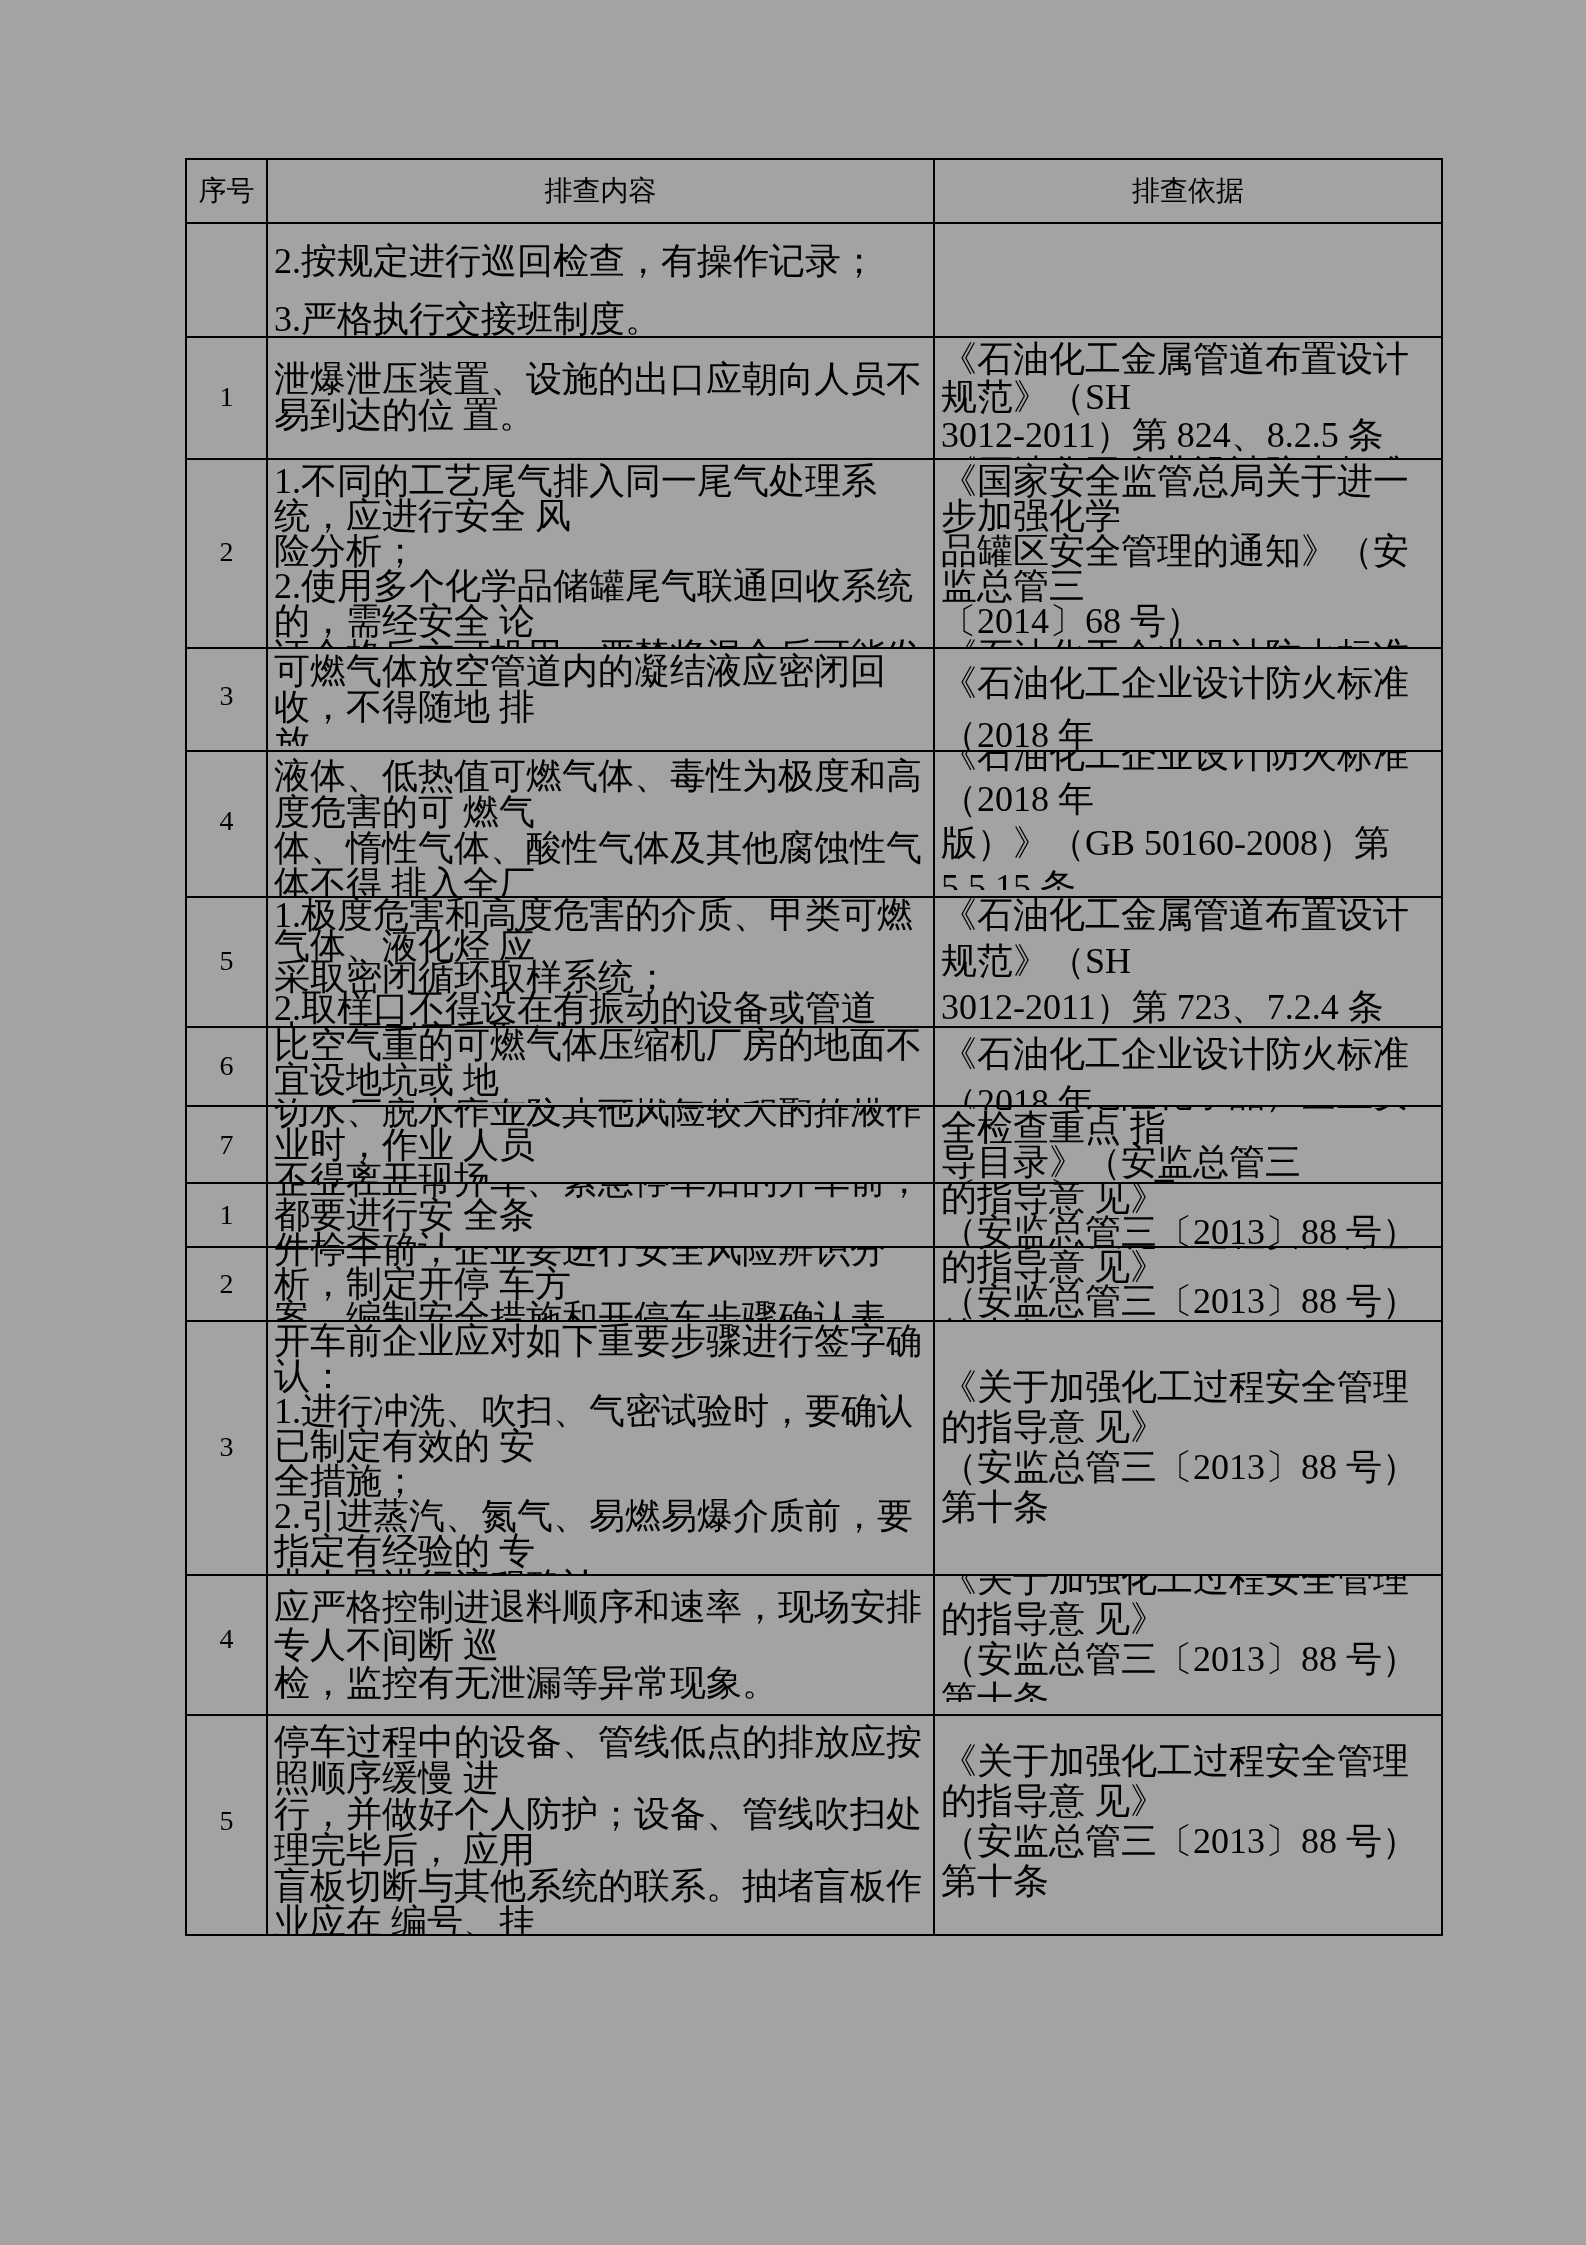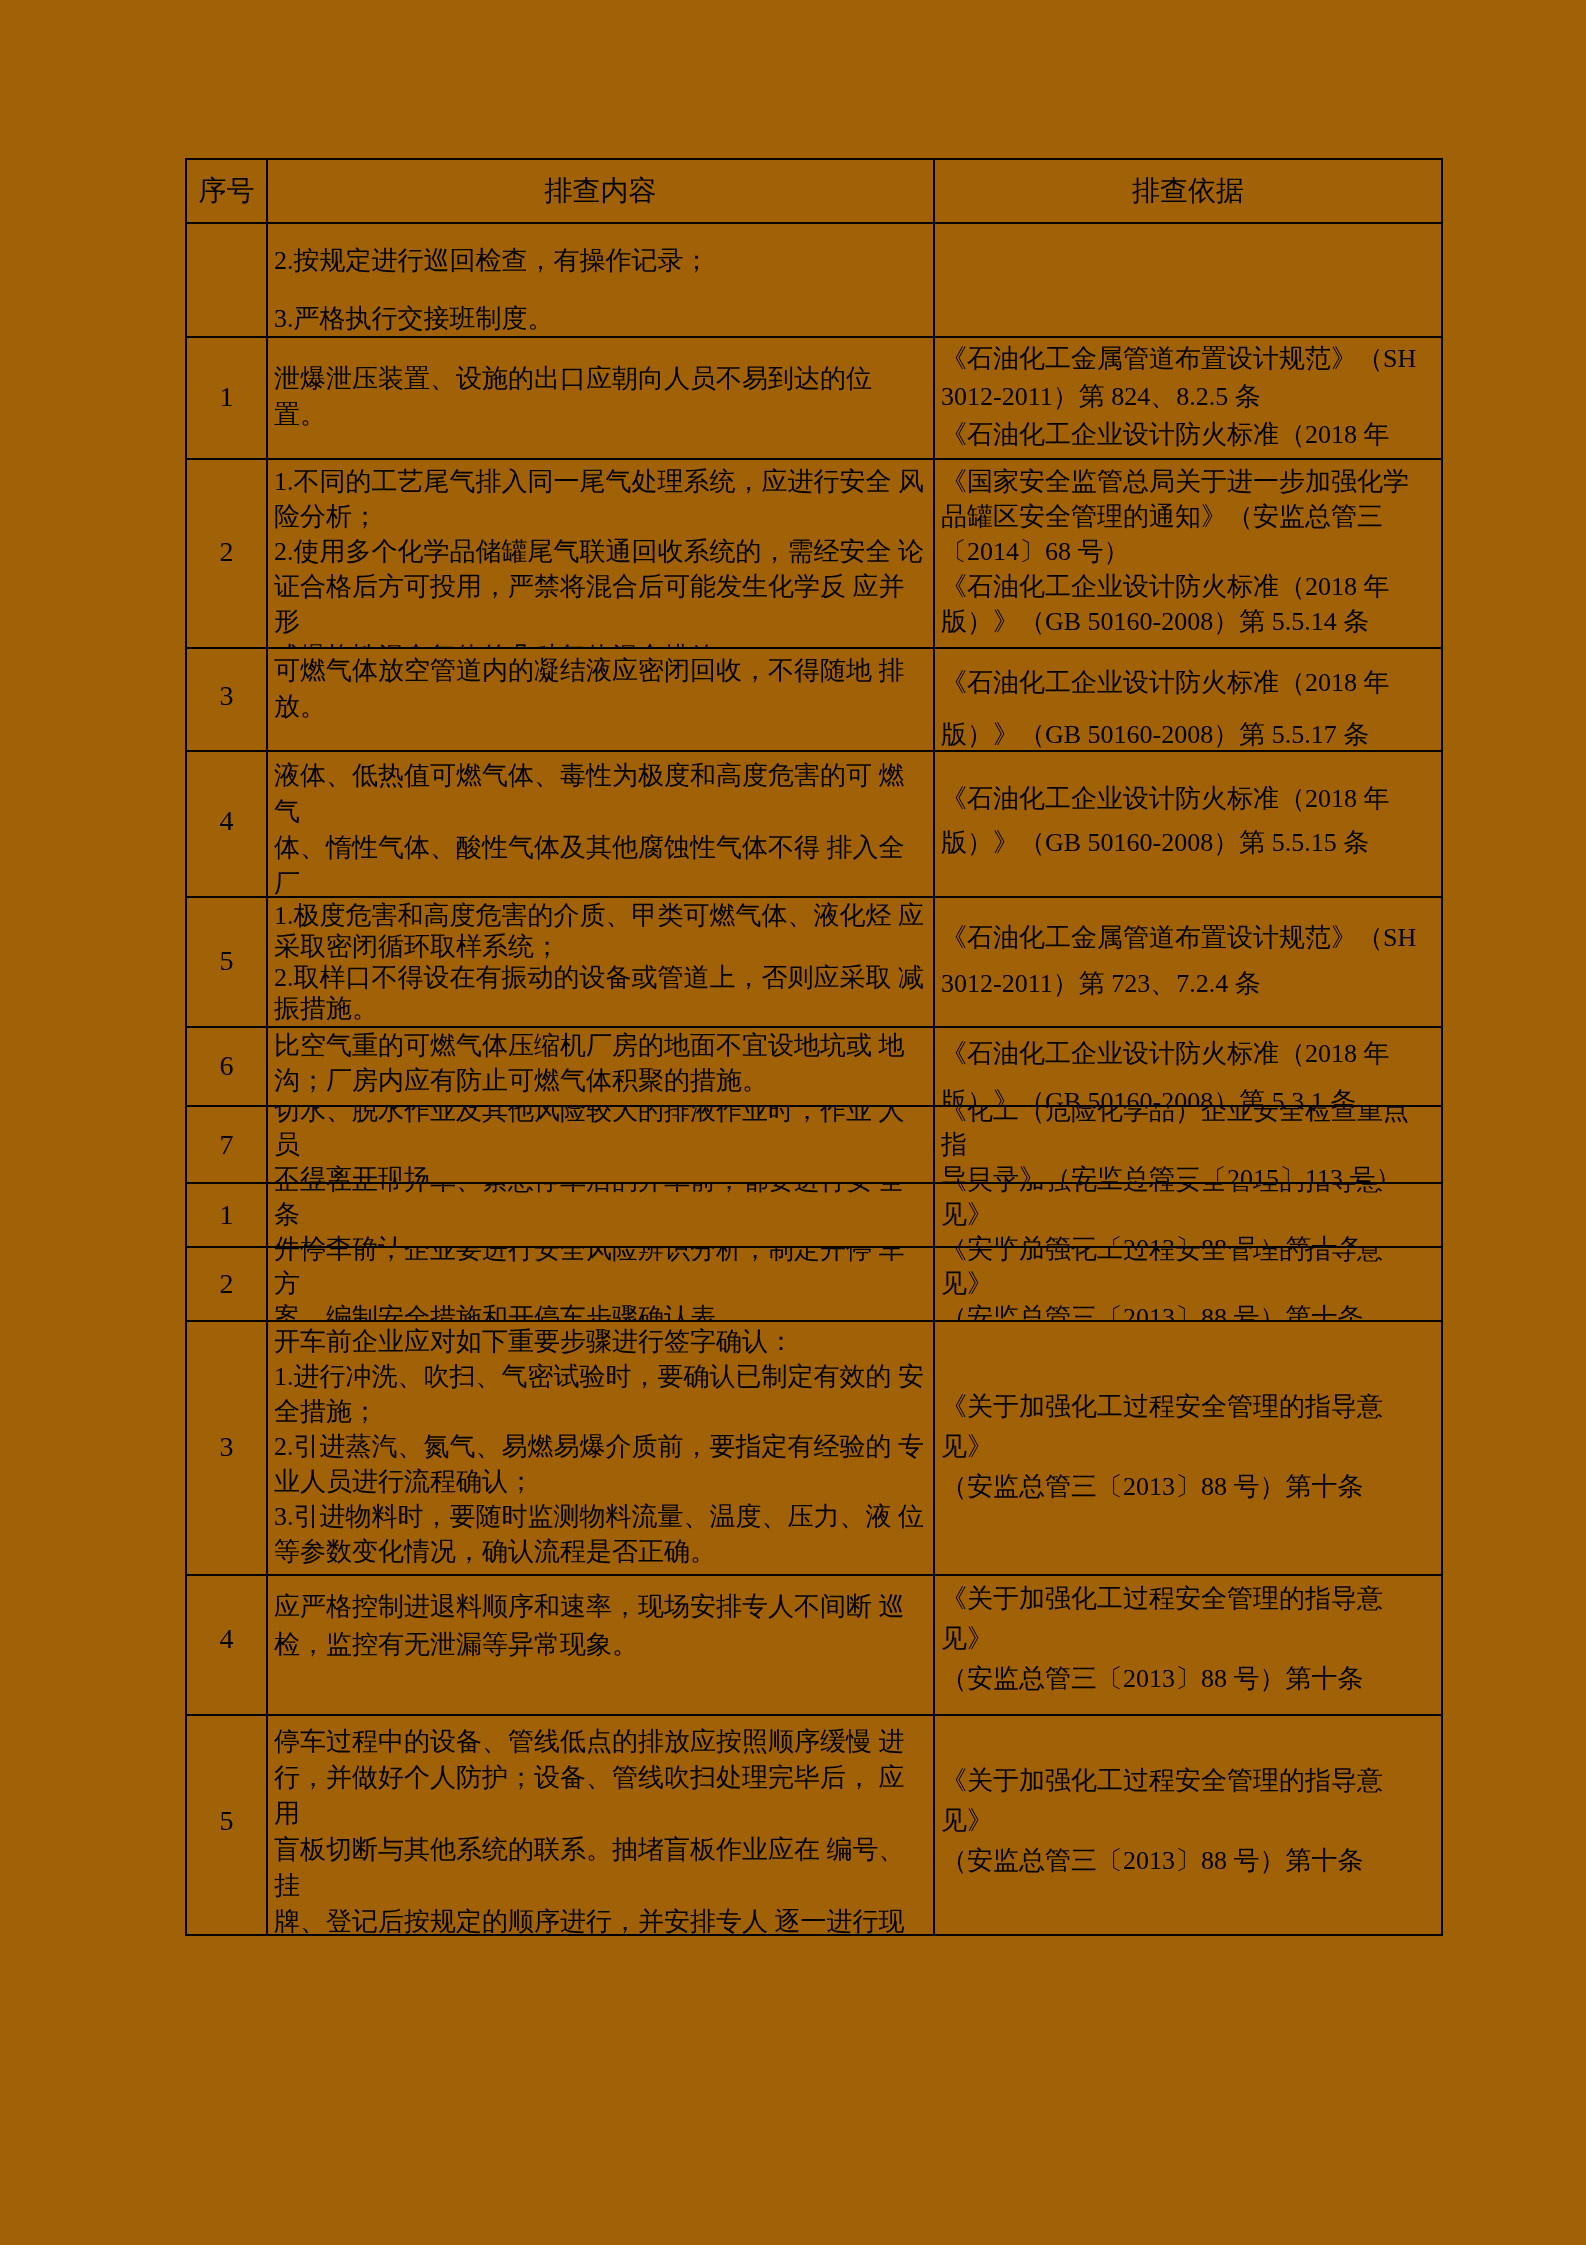--- a/index.html
+++ b/index.html
@@ -1,39 +1,39 @@
 <!DOCTYPE html>
 <html><head>
 <meta charset="utf-8">
 <style>
   html,body{margin:0;padding:0;background:#888;}
   .page{
     position:relative;
     width:1586px;height:2245px;
-    background:#a16207;
+    background:#a3a3a3;
     font-family:"Liberation Serif","DejaVu Serif",serif;
     color:#000;
     margin:0 auto;
   }
   table.checklist{
     position:absolute;left:185px;top:158px;
     width:1256px;
     border-collapse:collapse;
     table-layout:fixed;
   }
   table.checklist td{
     border:2px solid #000;
     padding:0;
     vertical-align:top;
   }
   .cell{
     display:flex;flex-direction:column;justify-content:center;
     overflow:hidden;
     padding:0 6px;
-    font-size:26px;
+    font-size:36px;
     line-height:36px;
   }
   .txt{white-space:pre-line;}
   .top{justify-content:flex-start;}
   .hc{align-items:center;text-align:center;}
   .big{font-size:28px;}
   
   .h62{height:62px}.h104{height:104px}.h53{height:53px}.h118{height:118px}
   .h183{height:183px}.h93{height:93px}.h138{height:138px}.h126{height:126px}
   .h75{height:75px}.h61{height:61px}.h74{height:62px}.h72{height:72px}

